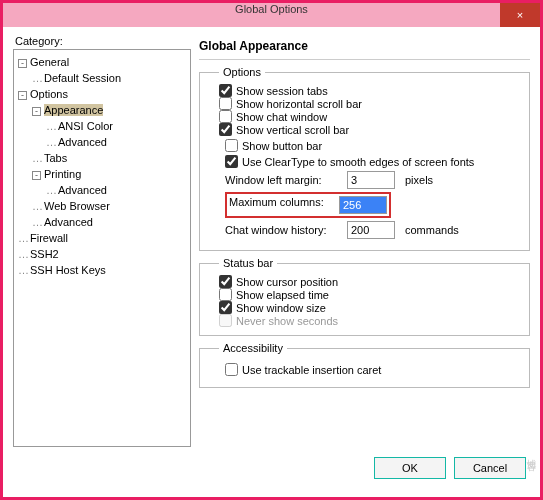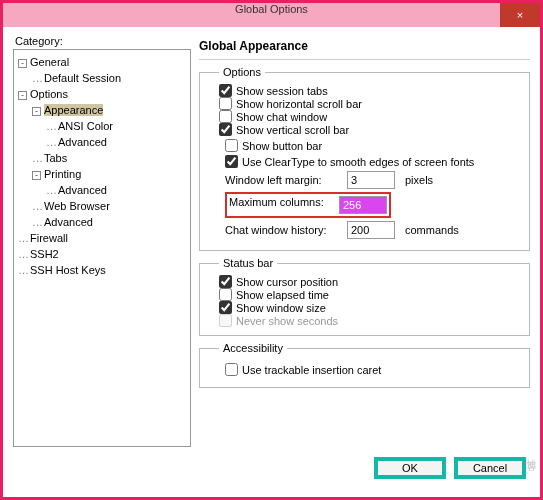--- a/index.html
+++ b/index.html
@@ -25,24 +25,24 @@
 legend { padding: 0 4px; }
 .row { display: flex; align-items: center; margin: 3px 6px; gap: 4px; }
 .col2 { display: flex; flex-direction: column; }
 .col2 > div { flex: 1; }
 label.cb { display: flex; align-items: center; gap: 4px; }
 input[type=checkbox] { margin: 0; width: 13px; height: 13px; accent-color: #333; }
 input[type=text] { border: 1px solid #999; height: 18px; width: 48px; padding: 0 3px; }
 .lbl { width: 118px; }
 .unit { margin-left: 6px; }
 .highlight-box { border: 2px solid #d32f2f; padding: 2px; display: inline-flex; }
-.sel-input { background: #d946ef; color: #fff; }
+.sel-input { background: #3b82f6; color: #fff; }
 .dim { color: #999; }
 .footer { display: flex; justify-content: flex-end; gap: 8px; padding: 0 14px 10px 0; }
-.btn { border: 4px solid #14b8a6; background: #f4f4f4; width: 72px; height: 22px; display: flex; align-items: center; justify-content: center; }
+.btn { border: 1px solid #14b8a6; background: #f4f4f4; width: 72px; height: 22px; display: flex; align-items: center; justify-content: center; }
 .watermark { position: absolute; right: 2px; bottom: 42px; color: #ccc; font-size: 10px; writing-mode: vertical-rl; letter-spacing: 2px; }
 </style>
 </head>
 <body>
 
 <div class="outer">
   <div class="titlebar">
     <span class="title">Global Options</span>
     <div class="close-btn">
         <span>×</span>

